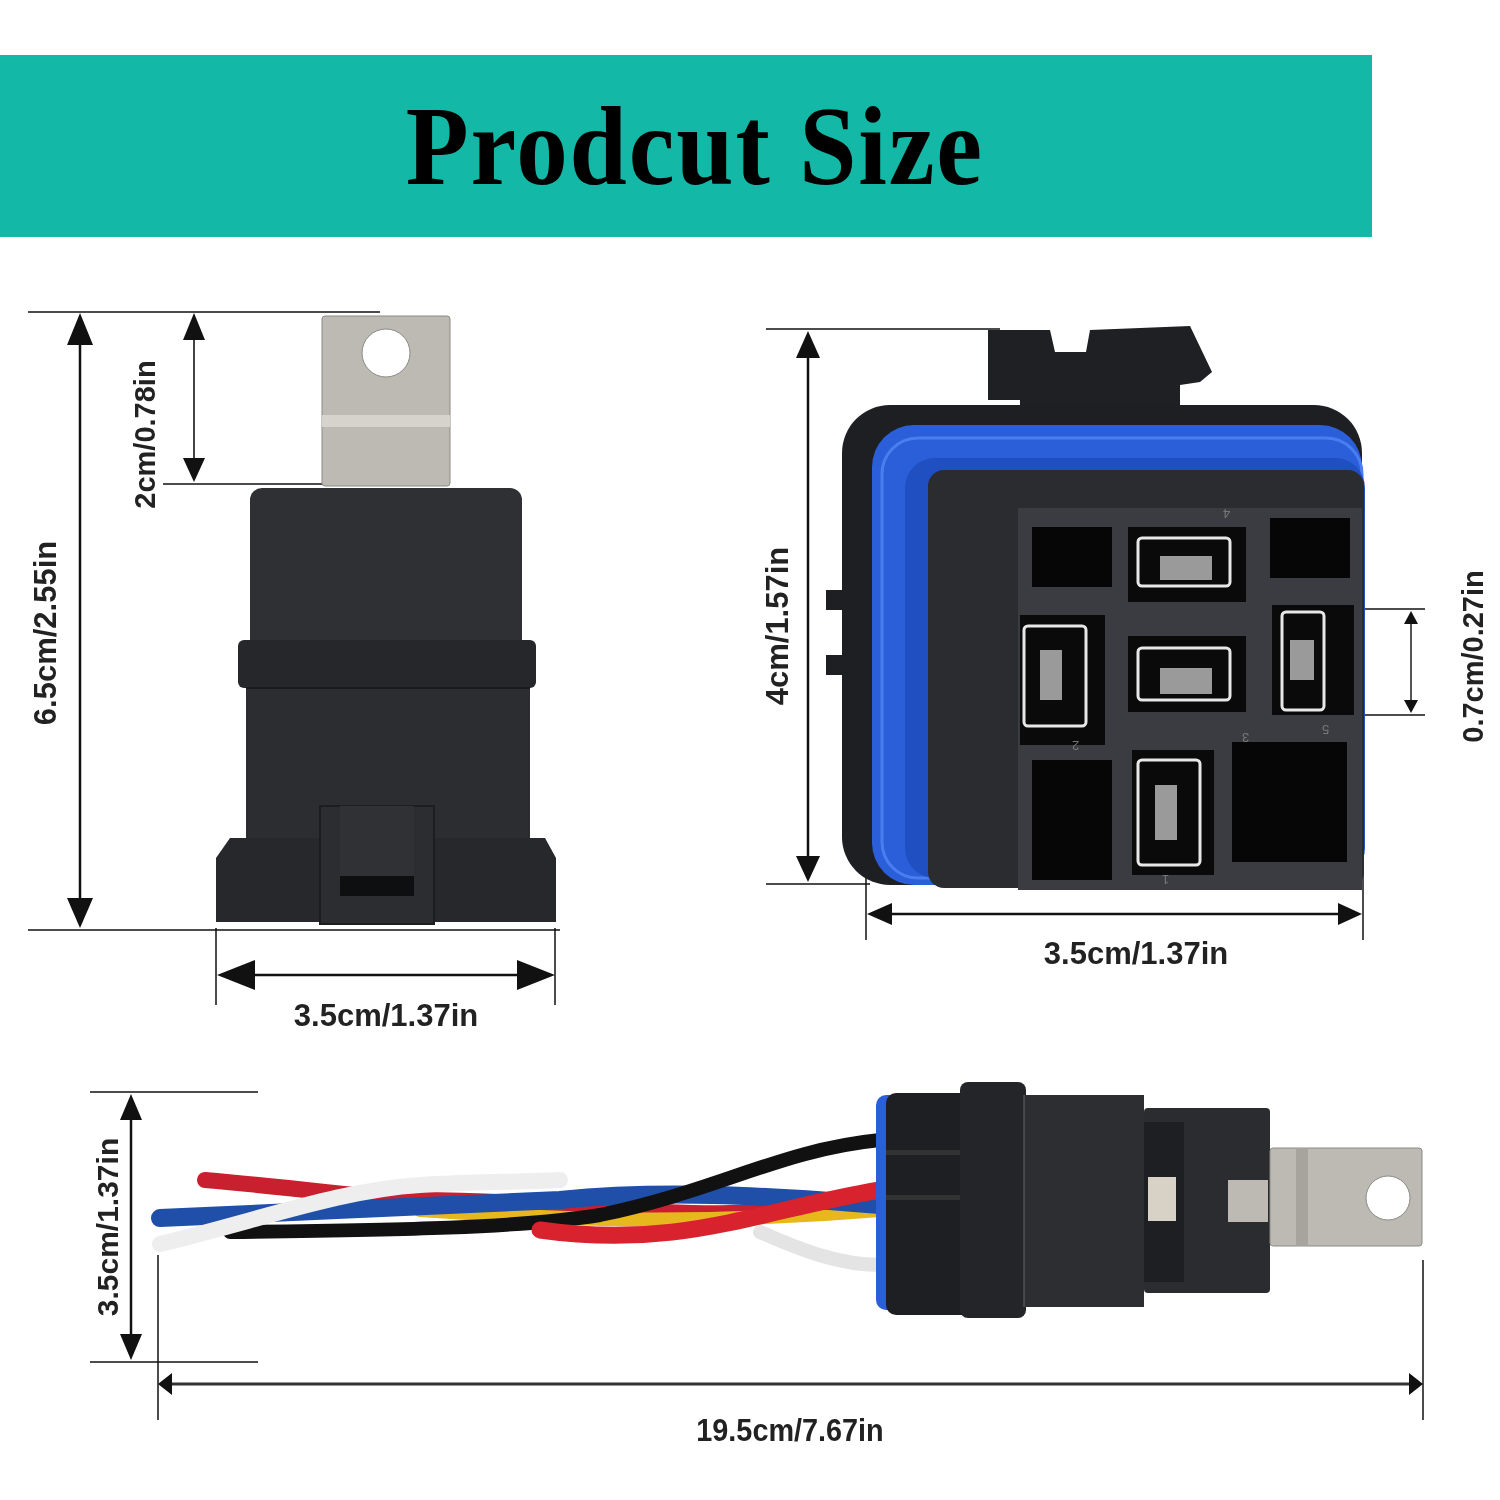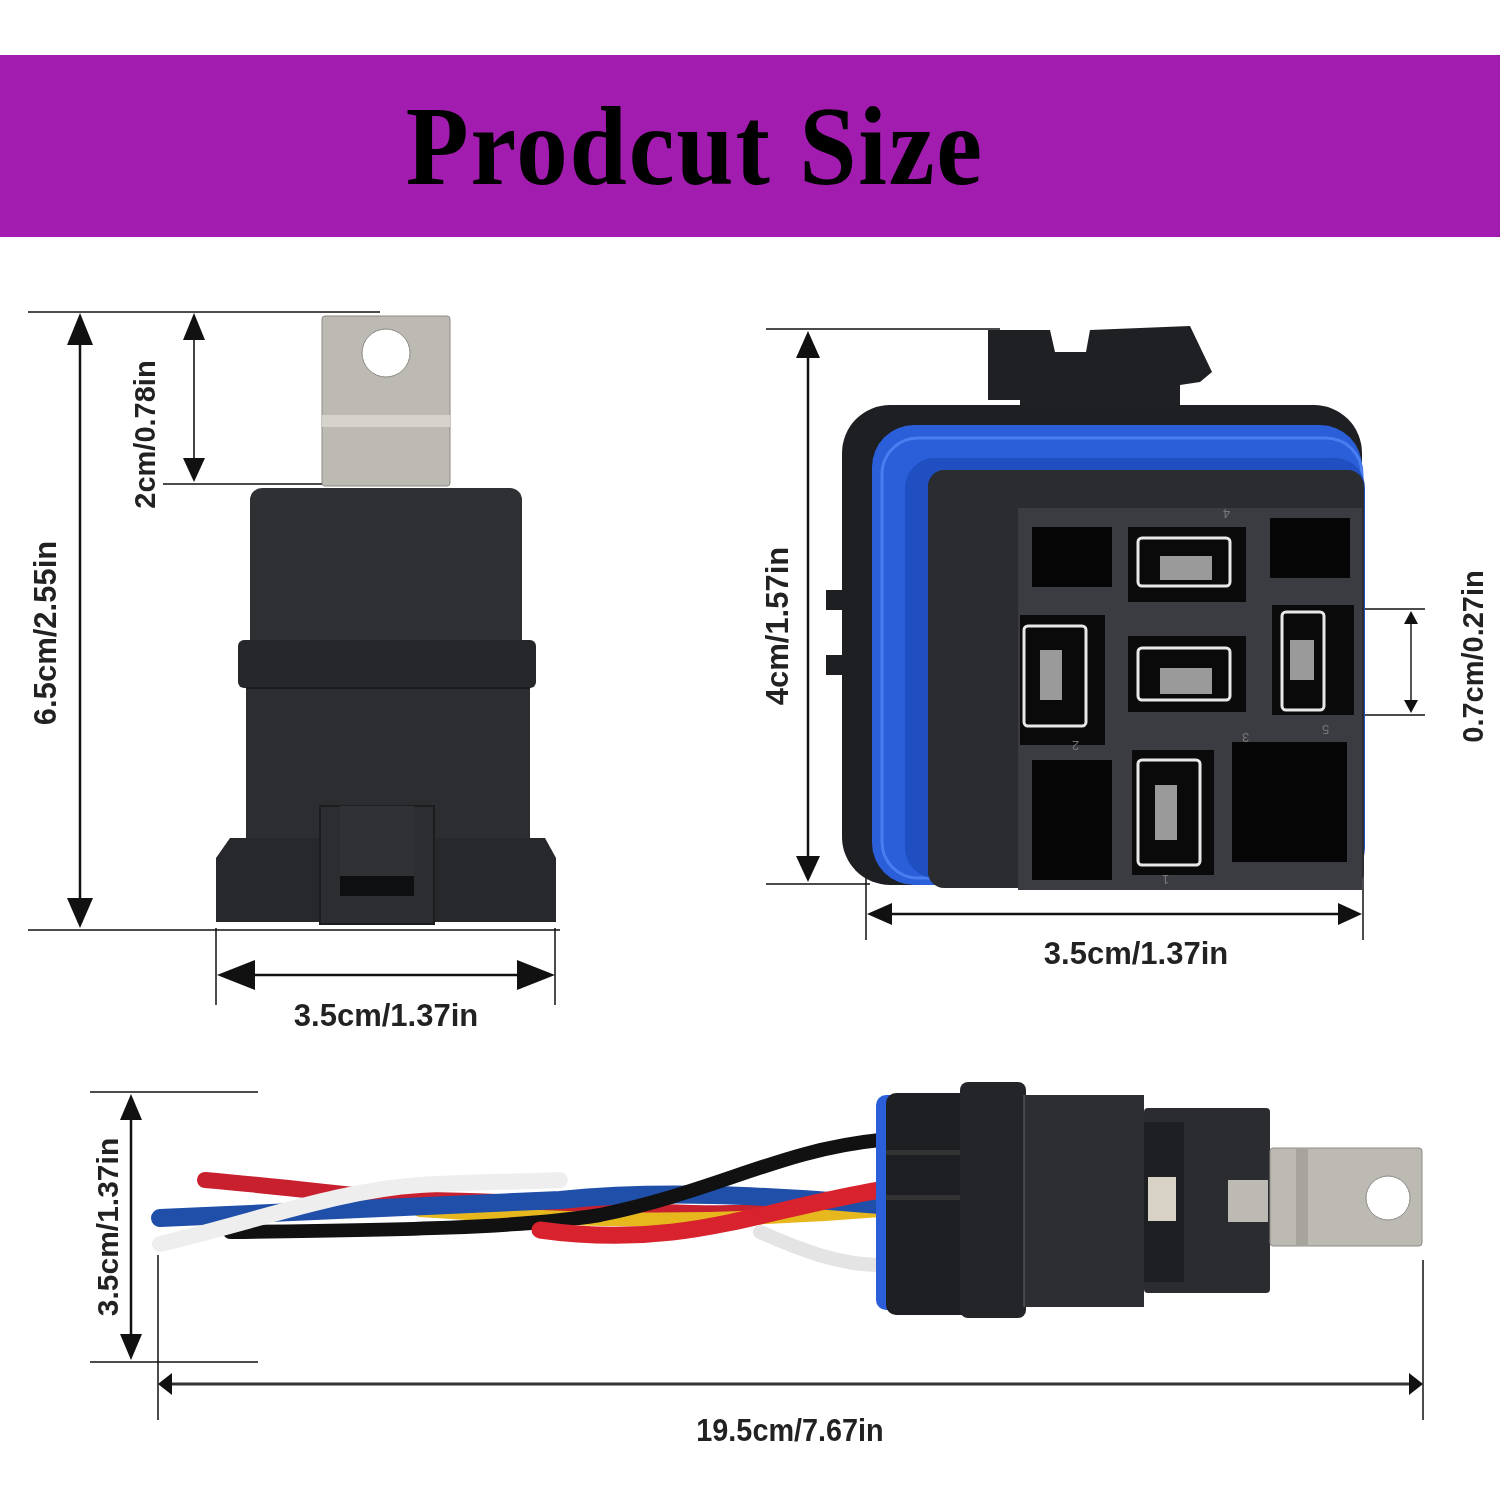--- a/index.html
+++ b/index.html
@@ -1,17 +1,17 @@
 <!DOCTYPE html>
 <html><head>
 <meta charset="utf-8">
 <style>
   html, body { margin:0; padding:0; background:#ffffff; }
   body { width:1500px; height:1500px; position:relative; overflow:hidden; font-family:"Liberation Sans", sans-serif; }
-  .banner { position:absolute; left:0; top:55px; width:1500px; height:182px; background:#a21caf; }
+  .banner { position:absolute; left:0; top:55px; width:1372px; height:182px; background:#14b8a6; }
   .banner-title { position:absolute; left:0; top:0; width:1500px; height:182px; display:flex; align-items:center; justify-content:center; font-family:"Liberation Serif", serif; font-weight:bold; font-size:112px; color:#000; letter-spacing:2px; transform:scaleX(0.92); padding-right:120px; box-sizing:border-box; }
   .abs { position:absolute; }
   .dim-label { position:absolute; font-family:"Liberation Sans", sans-serif; font-weight:bold; color:#222; white-space:nowrap; }
   .vtext { transform-origin:center center; transform:rotate(-90deg); }
   svg { position:absolute; overflow:visible; }
 </style>
 </head>
 <body>
 
 <div class="banner">

